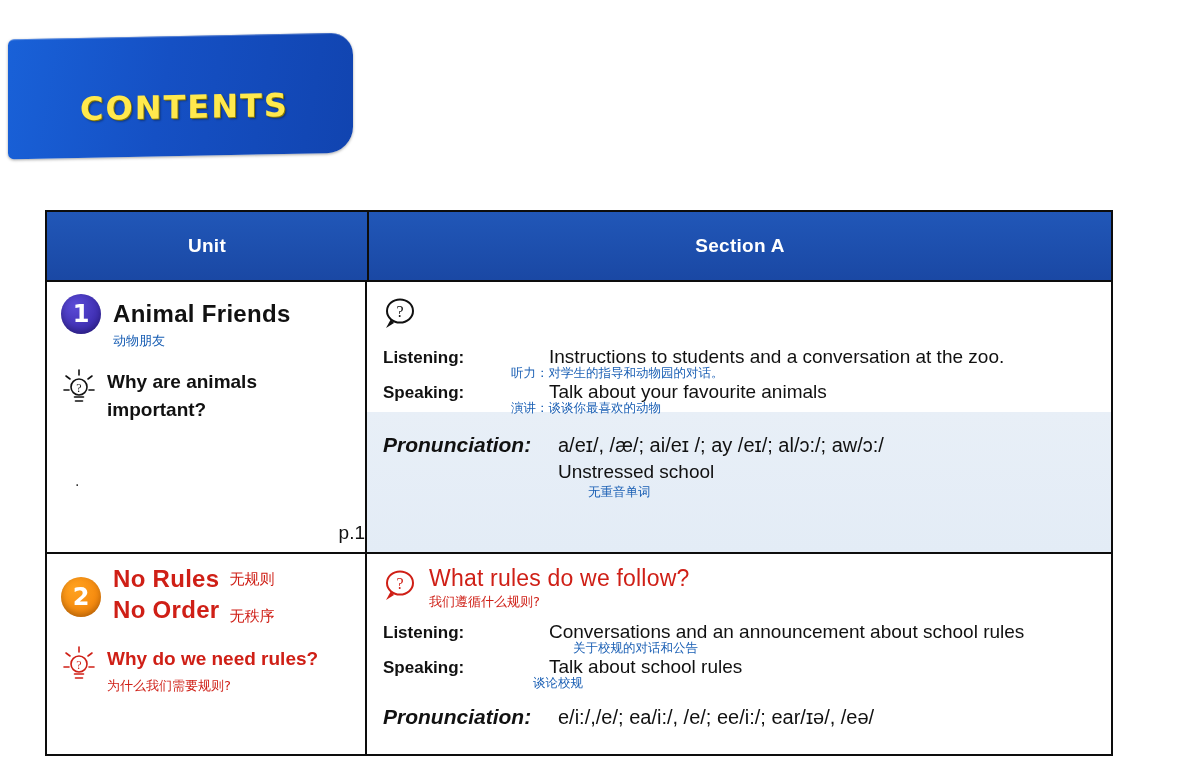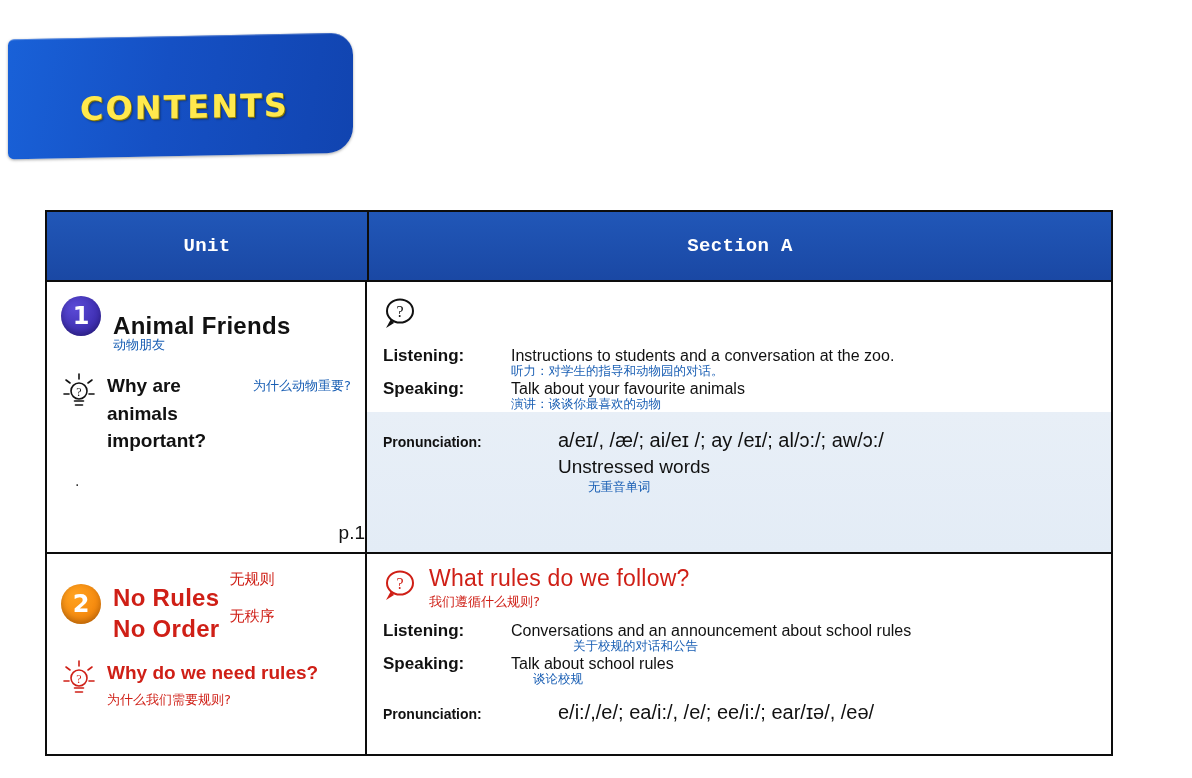--- a/index.html
+++ b/index.html
@@ -53,21 +53,20 @@
     left: 45px;
     top: 210px;
     width: 1068px;
     border: 2px solid #0d0d0d;
     box-sizing: border-box;
   }
   .toc-head {
     display: flex;
     height: 68px;
     background: #0369a1;
-    font-family: Liberation Mono, monospace;
   }
   .toc-head .cell {
     display: flex;
     align-items: center;
     justify-content: center;
     color: #ffffff;
     font-weight: bold;
     font-size: 19px;
     letter-spacing: .3px;
     background: linear-gradient(180deg, #2157b8 0%, #1a48a4 100%);
@@ -123,21 +122,20 @@
     display: flex;
     align-items: center;
     gap: 12px;
   }
   .unit-title-en {
     font-size: 24px;
     font-weight: bold;
     color: #111;
     line-height: 1.05;
     letter-spacing: .3px;
-    margin-top: 19px;
   }
   .unit-title-en.red { color: #cf1f16; }
   .unit-title-cn {
     font-size: 13px;
     color: #1a5fb4;
     margin-left: 52px;
     margin-top: -2px;
     font-family: "DejaVu Sans", sans-serif;
   }
   .u2-title-block { display: flex; align-items: flex-start; gap: 10px; }
@@ -215,40 +213,41 @@
 
   .skill-grid { margin-top: 16px; }
   .skill-line { display: flex; align-items: baseline; }
   .skill-label {
     font-size: 17px;
     font-weight: bold;
     color: #111;
     width: 128px;
     flex: 0 0 auto;
   }
-  .skill-value { font-size: 16px; color: #111; }
+  .skill-value { font-size: 19px; color: #111; margin-left: 38px; }
   .skill-cn {
     font-size: 12.5px;
     color: #1a5fb4;
     font-family: "DejaVu Sans", sans-serif;
     margin-left: 128px;
     margin-top: -3px;
     line-height: 1.25;
   }
   .skill-cn.indent2 { margin-left: 190px; }
   .skill-cn.indent1 { margin-left: 150px; }
 
   .pron-block { margin-top: 18px; }
   .pron-line { display: flex; align-items: baseline; }
   .pron-label {
-    font-size: 14px;
+    font-size: 21px;
     font-weight: bold;
     color: #111;
     width: 175px;
     flex: 0 0 auto;
+    font-style: italic;
   }
   .pron-value { font-size: 20px; color: #111; }
   .pron-sub {
     font-size: 19px;
     color: #111;
     margin-left: 175px;
     margin-top: 4px;
   }
   .pron-sub-cn {
     font-size: 12.5px;
@@ -290,21 +289,20 @@
               <line x1="33" y1="22" x2="28" y2="22"></line>
               <circle cx="18" cy="19" r="8"></circle>
               <line x1="13.5" y1="29" x2="22.5" y2="29"></line>
               <line x1="14.5" y1="33" x2="21.5" y2="33"></line>
             </g>
             <text x="18" y="24" font-size="12" font-family="Liberation Serif, serif" text-anchor="middle" fill="#111">?</text>
           </svg>
         </span>
         <div class="q-flex">
           <div class="q-en">Why are animals important?</div>
-          <div class="q-cn">为什么动物重要?</div>
         </div>
       </div>
 
       <div class="dot-mark">.</div>
       <div class="page-no">p.1</div>
     </div>
 
     <div class="col-section">
       <div class="sec-q-row">
         <span class="q-mark-icon">
@@ -327,21 +325,21 @@
           <span class="skill-value">Talk about your favourite animals</span>
         </div>
         <div class="skill-cn">演讲：谈谈你最喜欢的动物</div>
       </div>
 
       <div class="pron-block">
         <div class="pron-line">
           <span class="pron-label">Pronunciation:</span>
           <span class="pron-value">a/eɪ/, /æ/; ai/eɪ /; ay /eɪ/; al/ɔ:/; aw/ɔ:/</span>
         </div>
-        <div class="pron-sub">Unstressed words</div>
+        <div class="pron-sub">Unstressed school</div>
         <div class="pron-sub-cn">无重音单词</div>
       </div>
     </div>
   </div>
 
   <div class="toc-row row2">
     <div class="col-unit">
       <div class="unit-title-row">
         <span class="unit-badge badge-2">2</span>
         <div class="u2-title-block">

